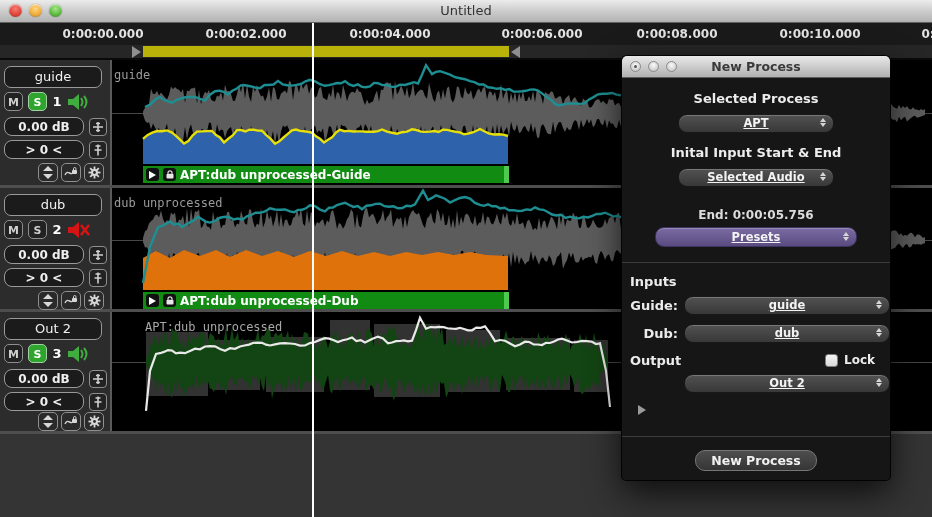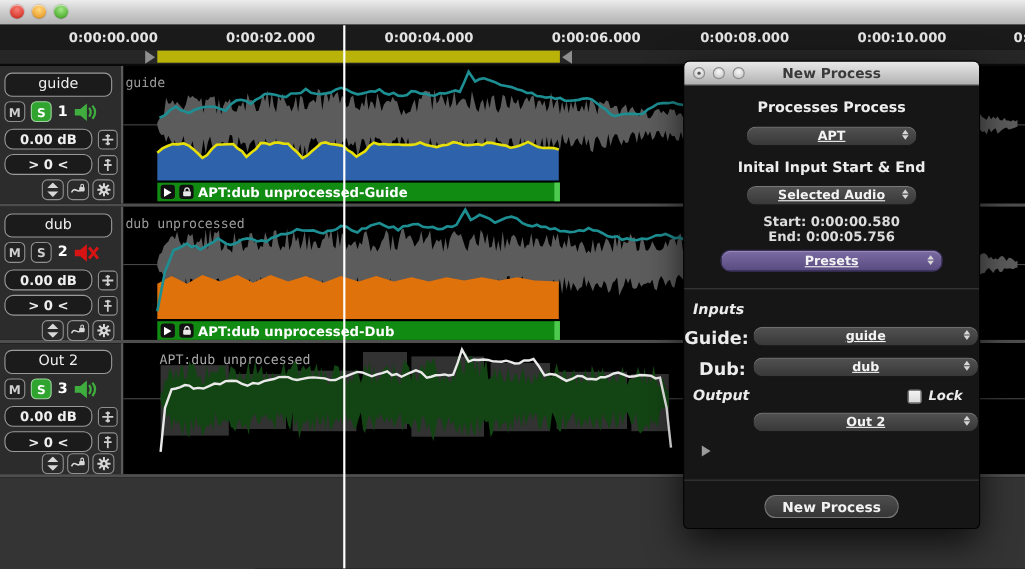--- a/index.html
+++ b/index.html
@@ -68,38 +68,39 @@
   .dsmall{position:absolute;left:0;right:0;text-align:center;color:#dcdcdc;font-weight:600;font-size:12px;}
   .pill{position:absolute;height:19px;border-radius:9px;background:linear-gradient(#525252,#383838);
      border:1px solid #181818;box-shadow:inset 0 1px 0 rgba(255,255,255,.22);box-sizing:border-box;
      color:#f3f3f3;font-size:11.5px;font-weight:bold;text-align:center;line-height:17px;text-decoration:underline;}
   .pill .arr{position:absolute;right:7px;top:3px;display:flex;flex-direction:column;gap:1px;}
   .pill .arr i{display:block;width:0;height:0;border-left:3.5px solid transparent;border-right:3.5px solid transparent;}
   .pill .arr i.up{border-bottom:4px solid #d6d6d6;}
   .pill .arr i.dn{border-top:4px solid #d6d6d6;}
   .pill.purple{background:linear-gradient(#7b6ba3,#594b80);border-color:#3d3360;}
   .ddiv{position:absolute;left:0;right:0;height:1px;background:#3b3b3b;}
-  .dleft{position:absolute;color:#ececec;font-weight:bold;font-size:13px;font-style:italic;}
-  .rlabel{position:absolute;width:56px;text-align:right;color:#ececec;font-weight:bold;font-size:16px;}
+  .dleft{position:absolute;color:#ececec;font-weight:bold;font-size:13px;}
+  .rlabel{position:absolute;width:56px;text-align:right;color:#ececec;font-weight:bold;font-size:13px;}
   .chk{position:absolute;width:13px;height:13px;border-radius:3px;border:1px solid #7e7e7e;box-sizing:border-box;
      background:linear-gradient(#f4f4f4,#d9d9d9);}
   .disc{position:absolute;width:0;height:0;border-top:5px solid transparent;border-bottom:5px solid transparent;border-left:8px solid #9a9a9a;}
   .npbtn{position:absolute;left:73px;top:394px;width:122px;height:21px;border-radius:10px;
      background:linear-gradient(#4e4e4e,#353535);border:1px solid #767676;box-sizing:border-box;
      color:#f2f2f2;font-size:12.5px;font-weight:bold;text-align:center;line-height:19px;}
 </style>
 </head>
 <body>
 
 <div id="app">
 
   <div class="titlebar">
     <span class="tl red"></span>
     <span class="tl yel"></span>
     <span class="tl grn"></span>
+    <div class="title">Untitled</div>
   </div>
 
   <div class="ruler" id="ruler-labels">
       <span class="tick" style="left: 103px;">0:00:00.000</span>
       <span class="tick" style="left: 246px;">0:00:02.000</span>
       <span class="tick" style="left: 390px;">0:00:04.000</span>
       <span class="tick" style="left: 542px;">0:00:06.000</span>
       <span class="tick" style="left: 677px;">0:00:08.000</span>
       <span class="tick" style="left: 820px;">0:00:10.000</span>
       <span class="tick" style="left: 928px;">0:</span>
@@ -360,39 +361,38 @@
   <div class="playhead"></div>
 
   <div class="dialog">
     <div class="dtitle">
       <span class="dtl d1"></span>
       <span class="dtl d2"></span>
       <span class="dtl d3"></span>
       <div class="dtext">New Process</div>
     </div>
 
-    <div class="dlabel" style="top:35px;">Processes Process</div>
+    <div class="dlabel" style="top:35px;">Selected Process</div>
     <div class="pill" style="left:56px;top:58px;width:156px;">
       <span>APT</span>
       <span class="arr">
           <i class="up"></i>
           <i class="dn"></i>
         </span>
     </div>
 
     <div class="dlabel" style="top:89px;">Inital Input Start &amp; End</div>
     <div class="pill" style="left:56px;top:112px;width:156px;">
       <span>Selected Audio</span>
       <span class="arr">
           <i class="up"></i>
           <i class="dn"></i>
         </span>
     </div>
 
-    <div class="dsmall" style="top:138px;">Start: 0:00:00.580</div>
     <div class="dsmall" style="top:152px;">End: 0:00:05.756</div>
 
     <div class="pill purple" style="left:33px;top:171px;width:202px;height:20px;line-height:18px;">
       <span>Presets</span>
       <span class="arr" style="top:4px">
           <i class="up"></i>
           <i class="dn"></i>
         </span>
     </div>
 

